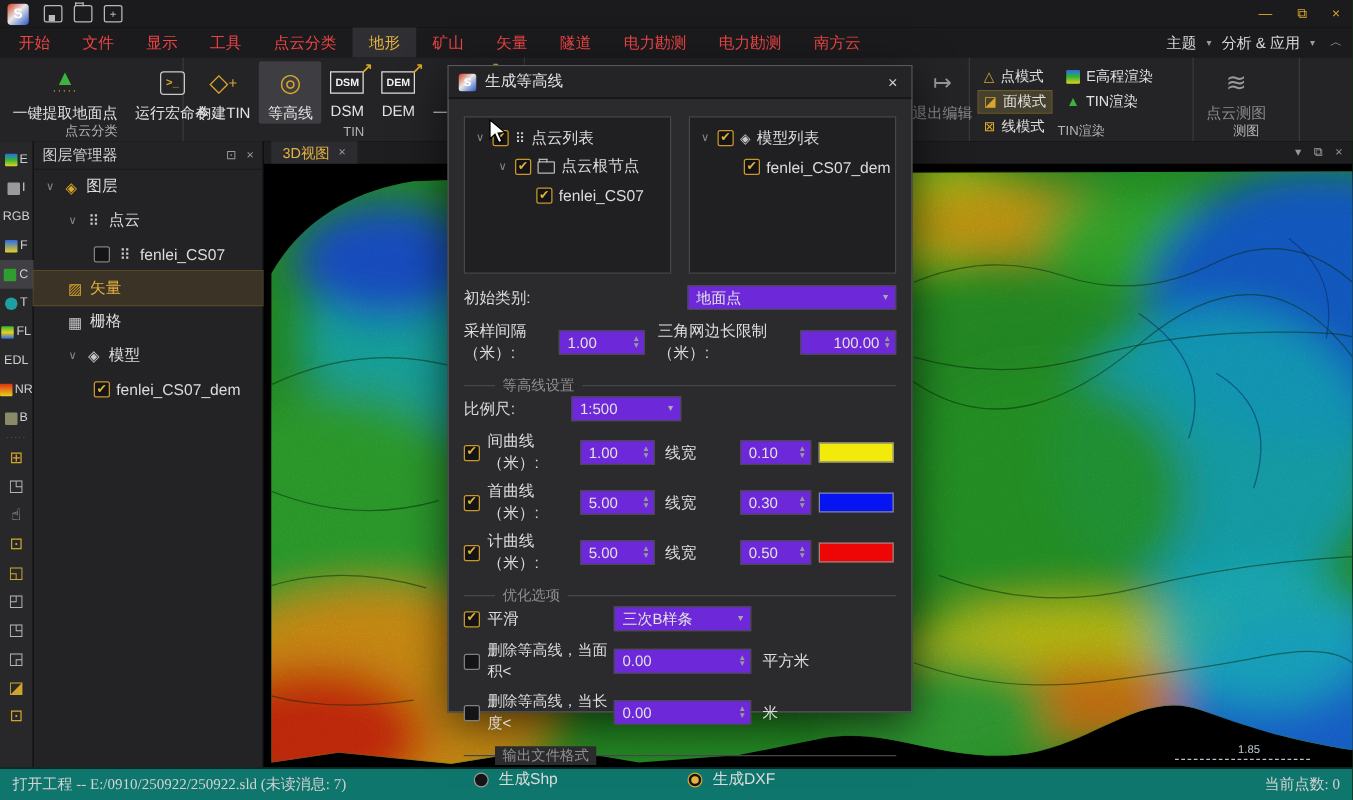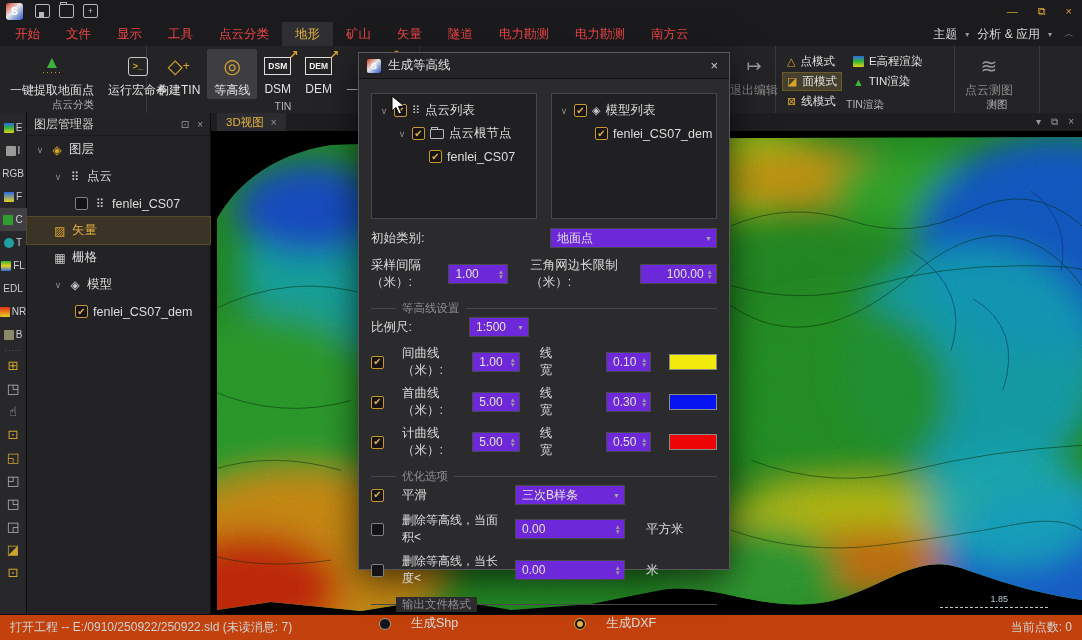--- a/index.html
+++ b/index.html
@@ -81,40 +81,40 @@
   
   #viewport{left:211px;top:113px;right:0;bottom:26px;background:#050507;}
   #vtabs{height:18px;background:#1e1e21;display:flex;align-items:center;border-bottom:1px solid #0c0c0e;}
   .vtab{display:flex;align-items:center;gap:7px;background:#2c2c30;height:18px;padding:0 9px;margin-left:6px;font-size:11.5px;color:#e4b23f;}
   .vtab .x{color:#9a9a9a;font-size:10px;}
   #vtabctl{margin-left:auto;display:flex;gap:10px;padding-right:8px;color:#9a9a9a;font-size:10px;}
   #terrain{position:absolute;left:0;top:18px;right:0;bottom:0;width:100%;height:calc(100% - 18px);}
   #scalebar{position:absolute;right:34px;bottom:6px;width:108px;border-top:1px dashed #d8e8ee;opacity:.85;}
   #scalebar .sv{position:absolute;right:40px;top:-14px;color:#d8e8ee;font-size:9px;}
   
-  #statusbar{left:0;right:0;bottom:0;height:26px;background:#c2410c;border-top:1px solid #0c0c0e;
-             display:flex;align-items:center;padding:0 10px;font-size:12px;color:#d2d2d2;box-sizing:border-box;}
+  #statusbar{left:0;right:0;bottom:0;height:26px;background:#0f766e;border-top:1px solid #0c0c0e;
+             display:flex;align-items:center;padding:0 10px;font-size:12px;color:#d2d2d2;box-sizing:border-box;font-family:Liberation Serif, serif;}
   #statusright{margin-left:auto;}
   
   #dialog{left:358px;top:52px;width:372px;height:518px;background:#2b2b2e;border:1px solid #58585c;
           box-shadow:0 10px 34px rgba(0,0,0,.65);z-index:50;box-sizing:border-box;}
   #dlg-title{height:25px;background:#242427;border-bottom:1px solid #101012;display:flex;align-items:center;padding:0 8px;font-size:12.5px;color:#e0e0e0;}
   #dlg-logo{width:14px;height:14px;border-radius:2px;background:linear-gradient(135deg,#d23a1e 0%,#e8e8e8 45%,#2a56c8 100%);
             display:flex;align-items:center;justify-content:center;color:#fff;font-weight:bold;font-size:9px;margin-right:7px;}
   #dlg-close{margin-left:auto;color:#cfcfcf;font-size:13px;padding:0 3px;}
   #dlg-body{padding:8px 12px 0 12px;}
   #dtrees{display:flex;gap:14px;height:126px;}
   .tpanel{flex:1;background:#202023;border:1px solid #47474b;padding:5px 5px;font-size:12.5px;overflow:hidden;}
   .dtrow{display:flex;align-items:center;gap:5px;height:23px;color:#dcdcdc;}
   .dtrow .car{color:#8a8a8a;font-size:9px;width:10px;text-align:center;}
   .dtrow .ticon{font-size:11px;color:#c8c8c8;}
   .fold{width:12px;height:8px;border:1px solid #b8b8b8;border-radius:1px;position:relative;flex:none;}
   .fold::before{content:"";position:absolute;top:-3px;left:0;width:5px;height:2px;border:1px solid #b8b8b8;border-bottom:none;}
   .di1{padding-left:2px;}.di2{padding-left:20px;}.di3{padding-left:52px;}.di2m{padding-left:38px;}
-  .frow{display:flex;align-items:center;margin-top:9px;font-size:12.5px;color:#dcdcdc;gap:12px;}
+  .frow{display:flex;align-items:center;margin-top:9px;font-size:12.5px;color:#dcdcdc;}
   .inp,.drop,.spin{background:#6d28d9;border:1px solid #4a4a4e;height:20px;box-sizing:border-box;display:flex;align-items:center;color:#e2e2e2;font-size:12px;}
   .drop{padding:0 4px 0 6px;}
   .drop::after{content:"▼";font-size:7px;color:#aaa;margin-left:auto;padding-left:6px;}
   .spin .val{flex:1;padding-left:6px;}
   .spin .ar{display:flex;flex-direction:column;justify-content:center;line-height:5px;font-size:6.5px;color:#9a9a9a;padding:0 3px;}
   .spin .ar::before{content:"▲";display:block;}
   .spin .ar::after{content:"▼";display:block;}
   .gbox{position:relative;border-top:1px solid #47474b;margin-top:17px;padding-top:2px;}
   .glabel{position:absolute;top:-8px;left:25px;background:#2b2b2e;padding:0 6px;font-size:11.5px;color:#8f8f92;}
   .swatch{width:60px;height:16px;border:1px solid #8a8a8a;box-sizing:border-box;}
@@ -487,21 +487,21 @@
       <span class="spin" style="width:80px;margin-left:auto;padding-left:20px;">
           <span class="val">100.00</span>
           <span class="ar"></span>
         </span>
     </div>
 
     <div class="gbox">
       <span class="glabel">等高线设置</span>
       <div class="frow" style="margin-top:6px;">
         <span style="width:86px;">比例尺:</span>
-        <span class="drop" style="width:60px;">
+        <span class="drop" style="width:88px;">
             <span>1:500</span>
           </span>
       </div>
       <div class="frow" style="margin-top:8px;">
         <span class="cb on"></span>
         <span style="margin-left:6px;width:74px;">间曲线（米）:</span>
         <span class="spin" style="width:60px;">
             <span class="val">1.00</span>
             <span class="ar"></span>
           </span>

